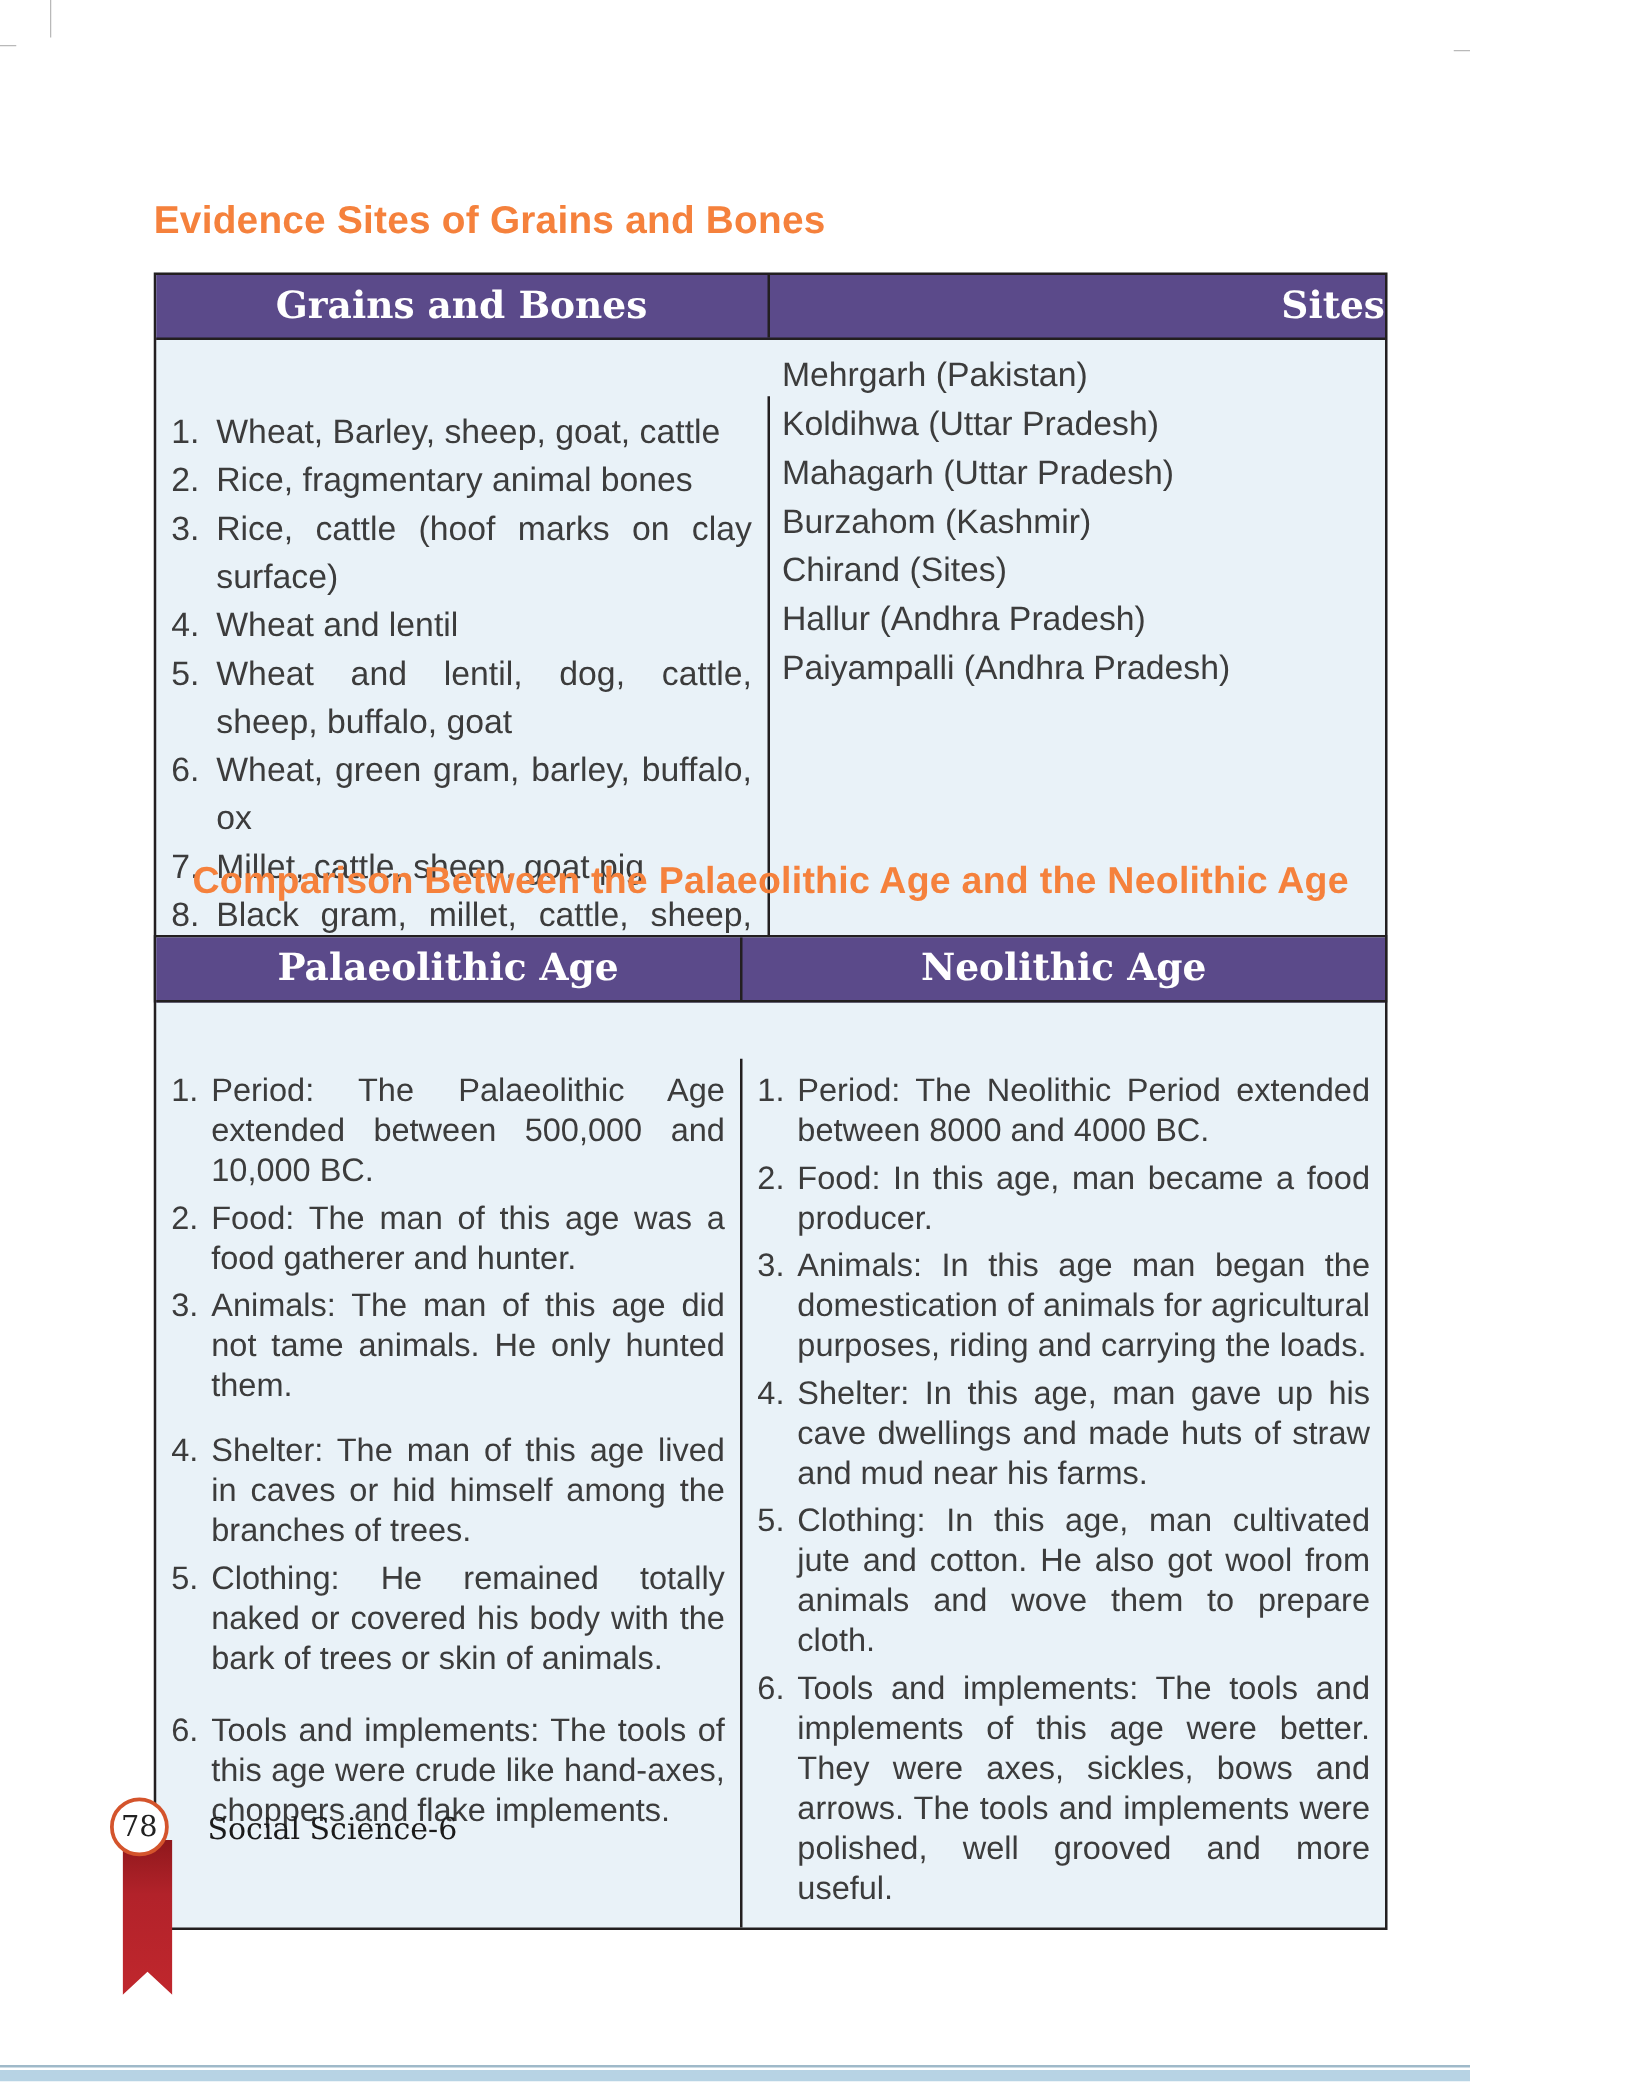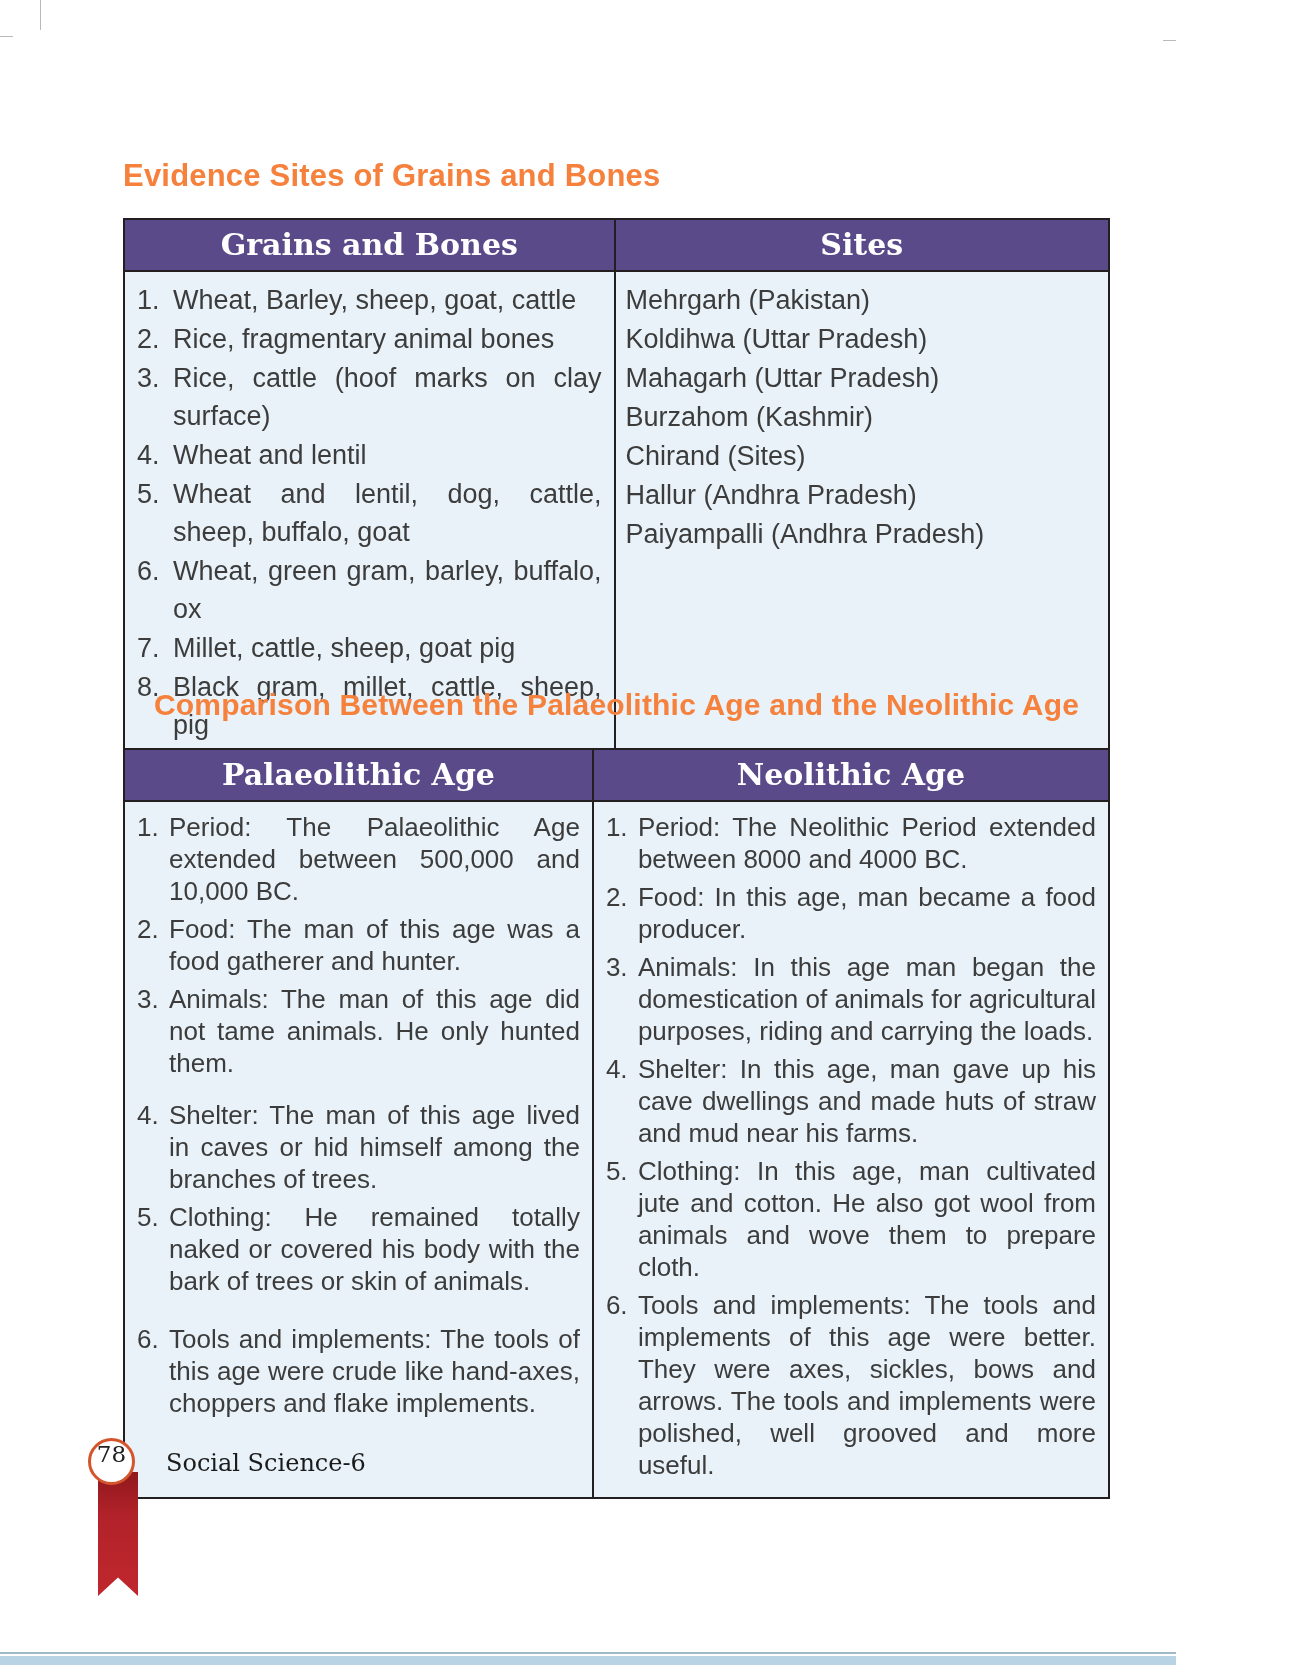--- a/index.html
+++ b/index.html
@@ -44,35 +44,35 @@
   .thead { display:flex; background:#5b4a8a; border-bottom:2px solid #231f20; }
   .th {
     color:#ffffff;
     font-family:"DejaVu Serif", "Liberation Serif", serif;
     font-weight:bold;
     font-size:30px;
     text-align:center;
     padding:7px 0 8px 0;
   }
   .t1 .th-left  { width:49.9%; border-right:2px solid #231f20; }
-  .t1 .th-right { flex:1; }
+  .t1 .th-right { flex:1;text-align:right; }
   .t2 .th-left  { width:47.7%; border-right:2px solid #231f20; }
   .t2 .th-right { flex:1; }
 
   .tbody { display:flex; align-items:stretch; }
   .t1 .tbody { min-height:397px; }
   .cell { padding:9px 12px 10px 10px; color:#3c3c3c; }
   .t1 .cell-left  { width:49.9%; border-right:2px solid #231f20; }
   .t1 .cell-right { flex:1; padding-left:10px; }
   .t2 .cell-left  { width:47.7%; border-right:2px solid #231f20; }
   .t2 .cell-right { flex:1; padding-left:10px; }
 
   
   .t1 .cell { font-size:27px; line-height:38px; }
-  ol.numbered { list-style:none; counter-reset:item; }
+  ol.numbered { list-style:none; counter-reset:item;margin-top:45px; }
   ol.numbered li {
     counter-increment:item;
     position:relative;
     padding-left:38px;
     text-align:justify;
     margin-bottom:1px;
   }
   ol.numbered li::before {
     content:counter(item) ".";
     position:absolute; left:2px; top:0;
@@ -86,21 +86,21 @@
   .t2 .cell-left li:nth-child(4) { margin-top:20px; }
   .t2 .cell-left li:nth-child(6) { margin-top:26px; }
 
   
   .page-number-circle {
     position:absolute; left:88px; top:1438px;
     width:47px; height:47px;
     border:3px solid #d4542c;
     border-radius:50%;
     background:#fff;
-    display:flex; justify-content:center;
+    display:flex; align-items:center; justify-content:center;
     font-family:"DejaVu Serif", serif;
     font-size:23px; color:#222222;
     z-index:3;
   }
   .footer-title {
     position:absolute; left:166px; top:1449px;
     font-family:"DejaVu Serif", "Liberation Serif", serif;
     font-size:24px; color:#1b1b1b;
   }
   .ribbon {

